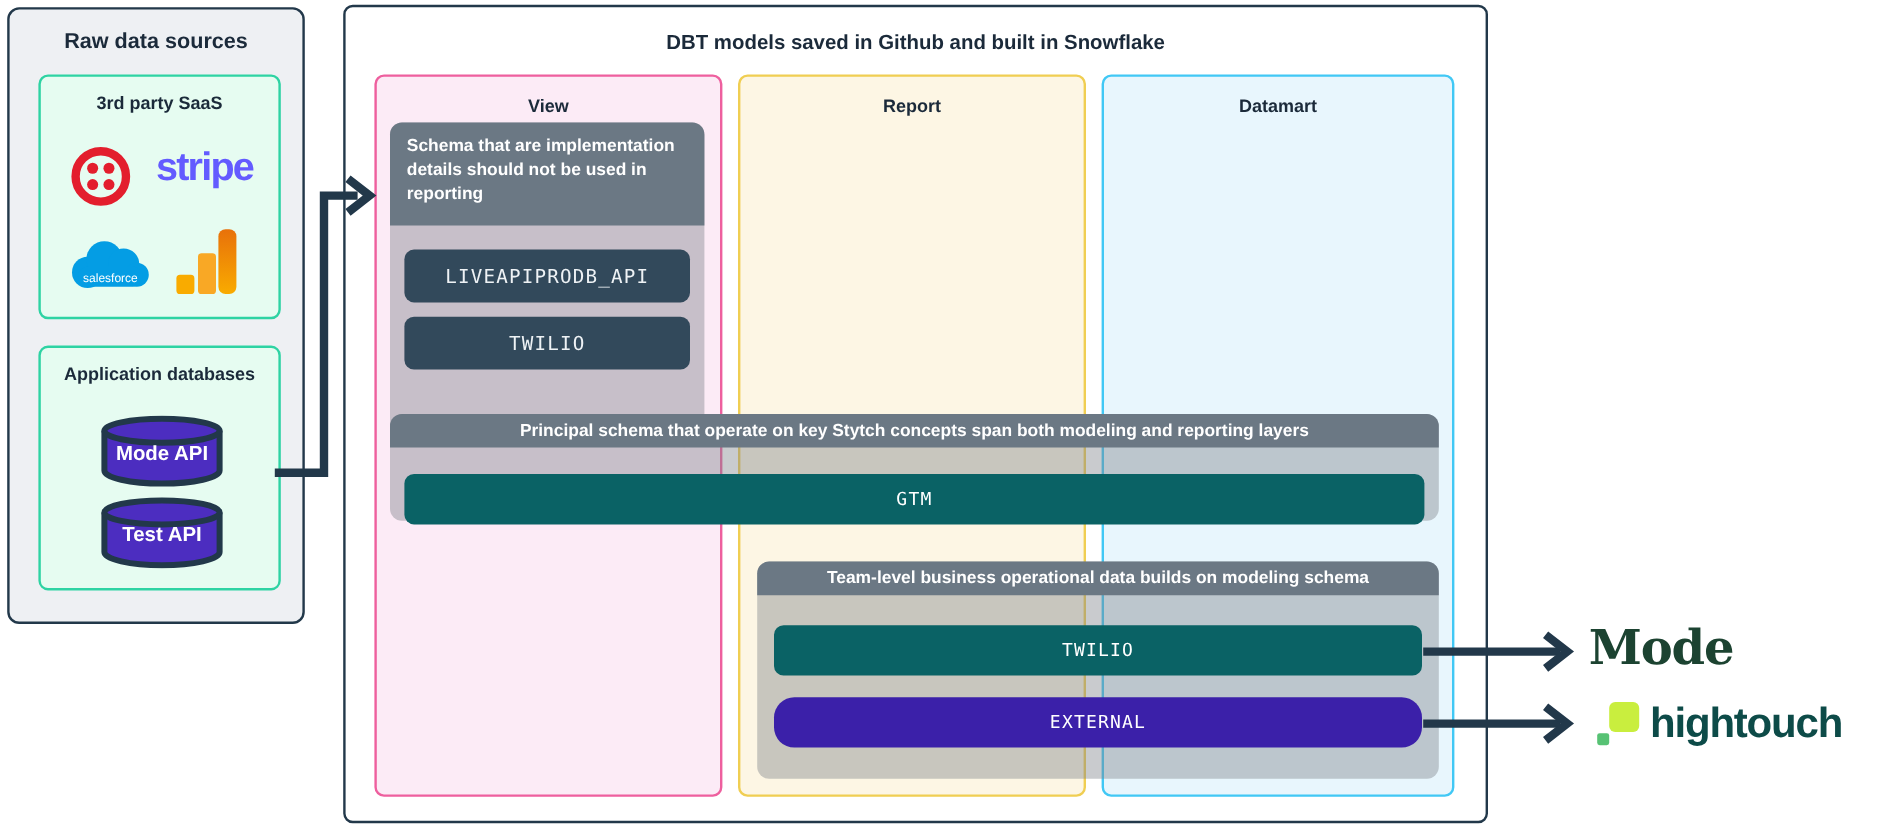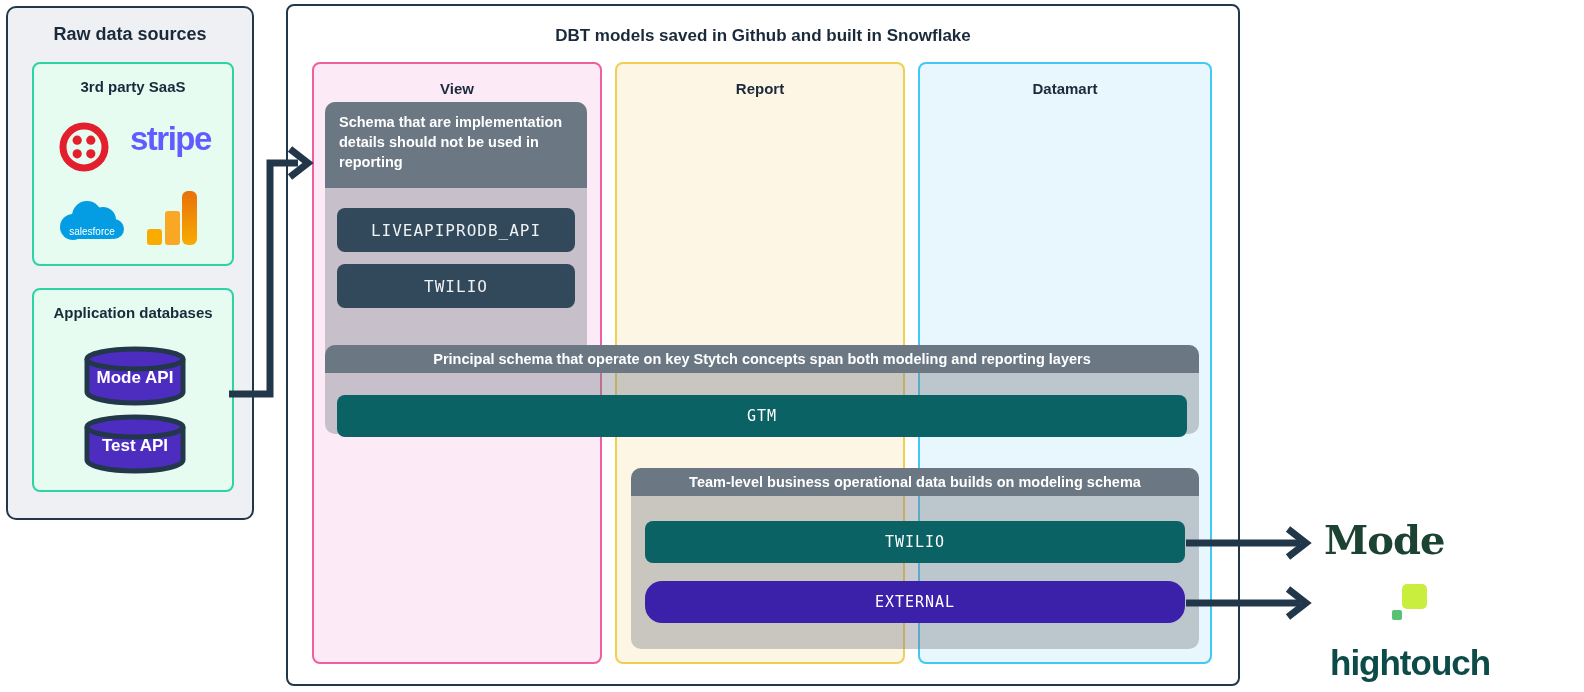--- a/index.html
+++ b/index.html
@@ -66,21 +66,21 @@
   .gtm-pill      { left:12px; right:12px; top:50px; }
   .product-pill  { left:14px; right:14px; top:53px; }
   .external-pill { left:14px; right:14px; top:113px; }
 
   
   .arrows { position:absolute; left:0; top:0; width:1584px; height:692px; pointer-events:none; }
 
   
   .mode-logo { position:absolute; left:1324px; top:518px; font-family:"DejaVu Serif", serif;
     font-weight:900; font-size:40px; line-height:44px; color:#1c4331; letter-spacing:-1px; }
-  .hightouch-logo { position:absolute; left:1330px; top:583px; display:flex; align-items:center; gap:22px;flex-direction:column; }
+  .hightouch-logo { position:absolute; left:1330px; top:583px; display:flex; align-items:center; gap:7px; }
   .hightouch-wordmark { font-size:35px; font-weight:700; letter-spacing:-1px; color:#0d4b48; line-height:40px; }
 </style>
 </head>
 <body>
 
 <div class="stage">
 
   <div class="left-panel">
     <div class="panel-title">Raw data sources</div>
 

